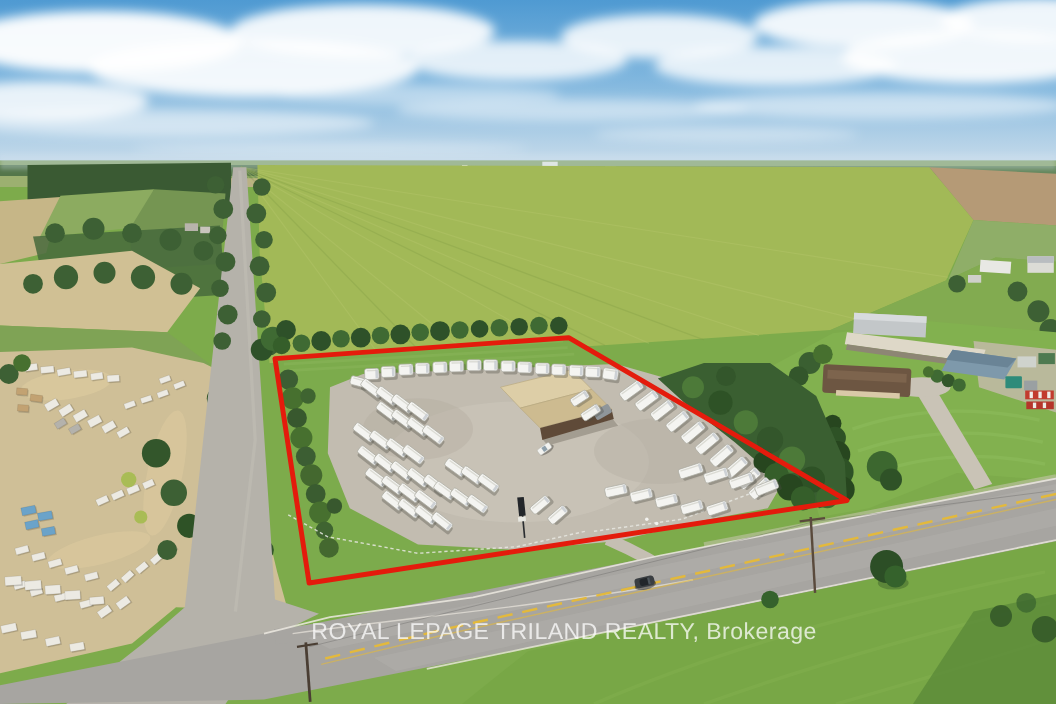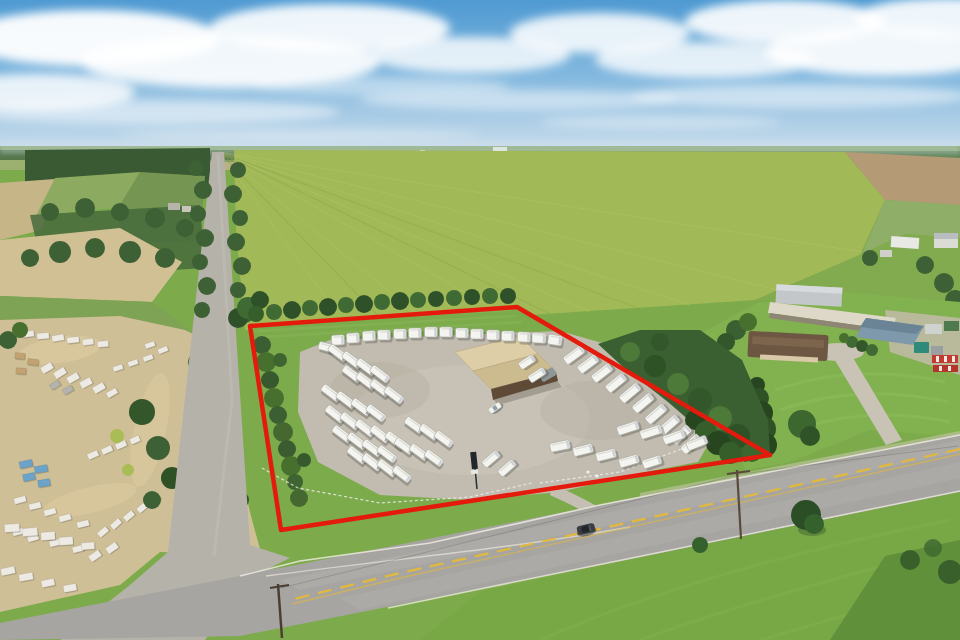--- a/index.html
+++ b/index.html
@@ -1039,13 +1039,14 @@
   <g id="suv-layer">
         <g transform="translate(586,529) rotate(-13)">
           <ellipse cx="0" cy="3" rx="10" ry="4" fill="#000" opacity="0.4"></ellipse>
           <rect x="-9" y="-4.5" width="18" height="9" rx="3" fill="#3a3e42"></rect>
           <rect x="-4.5" y="-3.2" width="9" height="6.4" rx="2" fill="#22262a"></rect>
           <rect x="3" y="-3" width="2" height="6" fill="#4e565c"></rect>
         </g>
       </g>
 </svg>
 
+<div id="watermark">ROYAL LEPAGE TRILAND REALTY, Brokerage</div>
 </div>
 
 </body></html>

